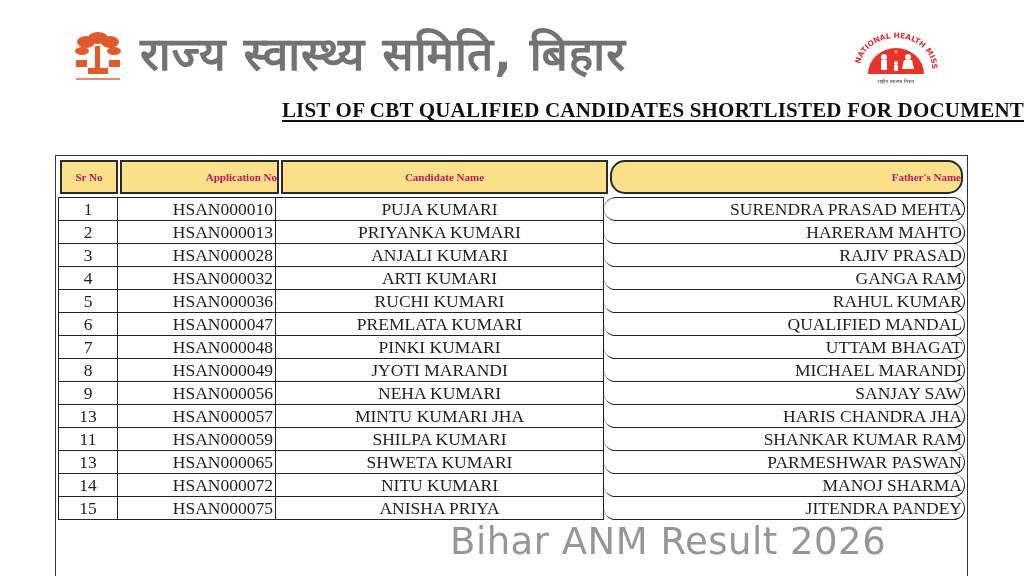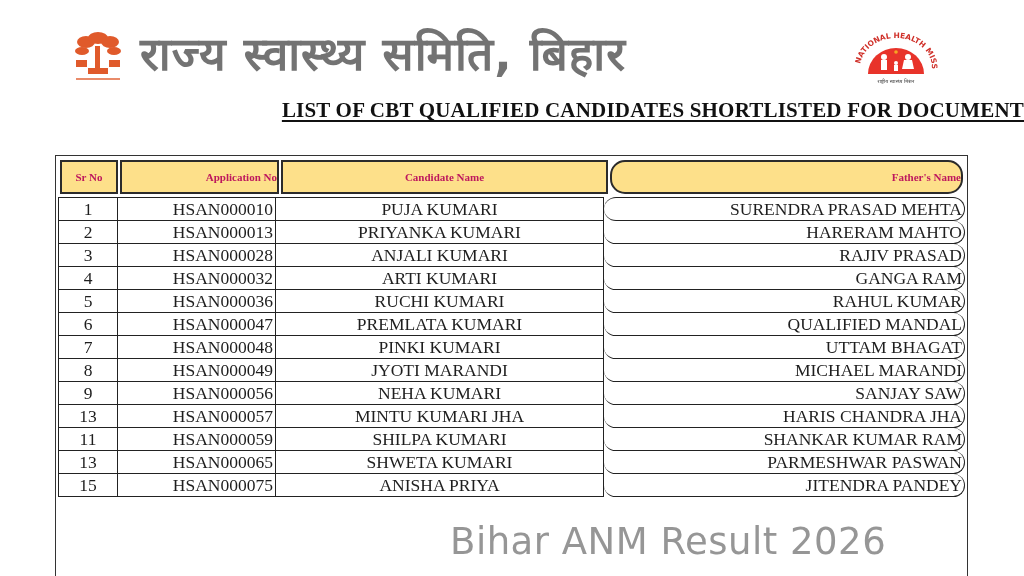--- a/index.html
+++ b/index.html
@@ -184,20 +184,26 @@
           <td class="c-cand">SHILPA KUMARI</td>
           <td class="c-father">SHANKAR KUMAR RAM</td>
         </tr>
       <tr>
           <td class="c-sr">13</td>
           <td class="c-app">HSAN000065</td>
           <td class="c-cand">SHWETA KUMARI</td>
           <td class="c-father">PARMESHWAR PASWAN</td>
         </tr>
       <tr>
+          <td class="c-sr">14</td>
+          <td class="c-app">HSAN000072</td>
+          <td class="c-cand">NITU KUMARI</td>
+          <td class="c-father">MANOJ SHARMA</td>
+        </tr>
+      <tr>
           <td class="c-sr">15</td>
           <td class="c-app">HSAN000075</td>
           <td class="c-cand">ANISHA PRIYA</td>
           <td class="c-father">JITENDRA PANDEY</td>
         </tr>
     </tbody>
   </table>
 </div>
 
 <div class="watermark">Bihar ANM Result 2026</div>

